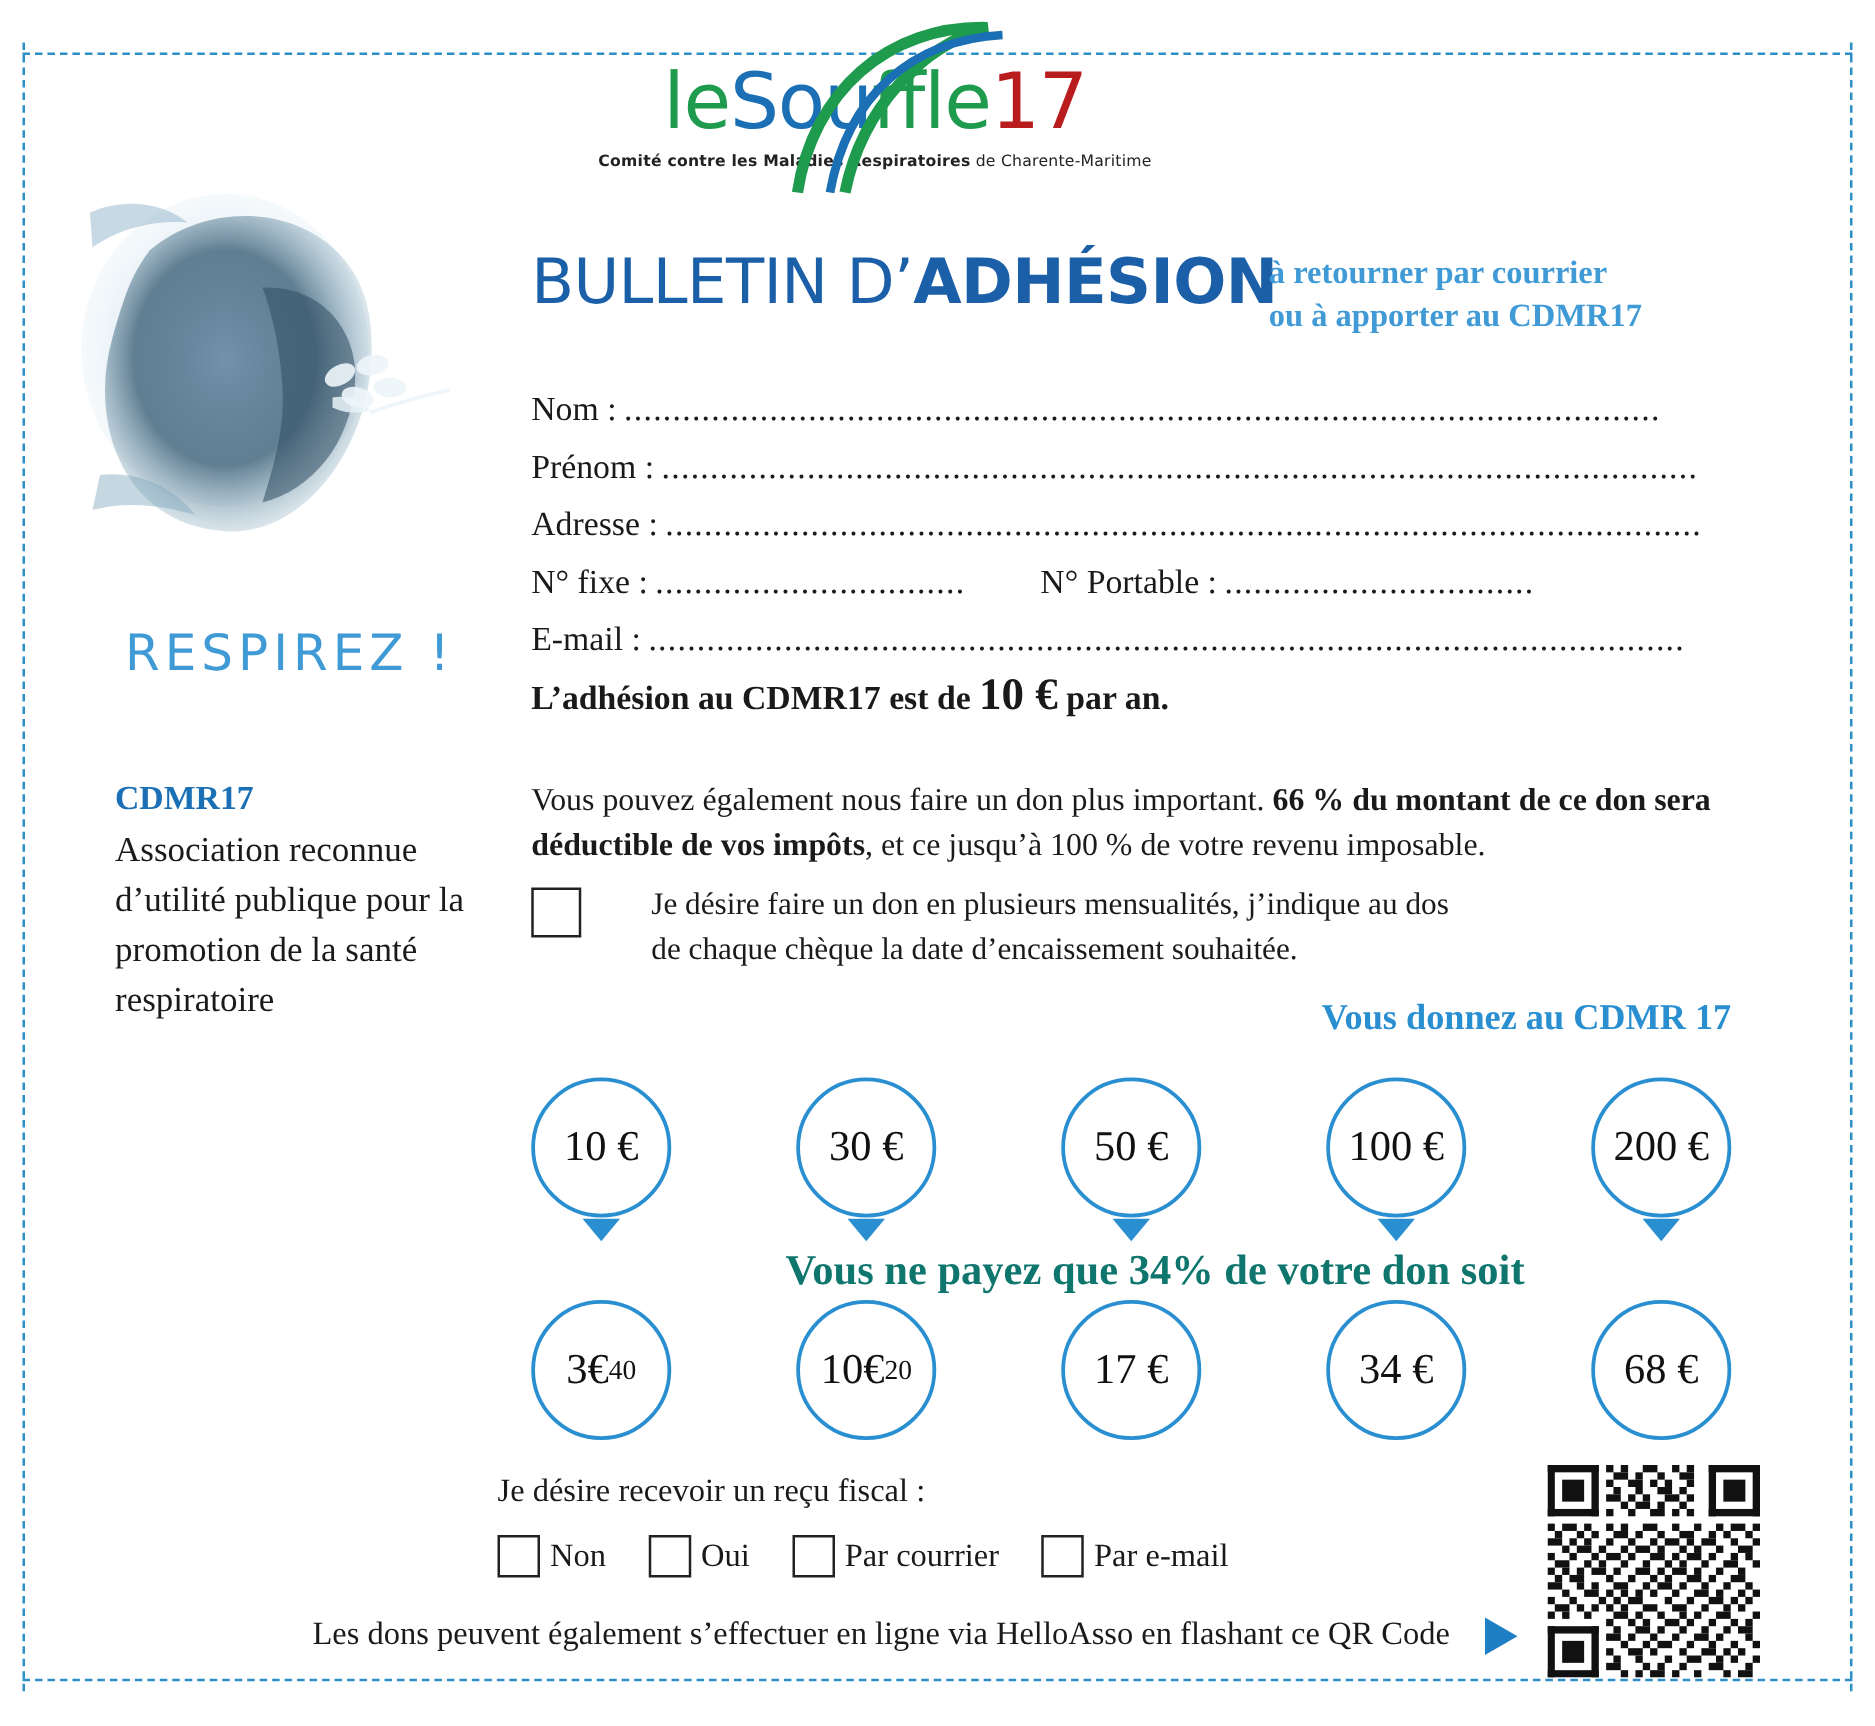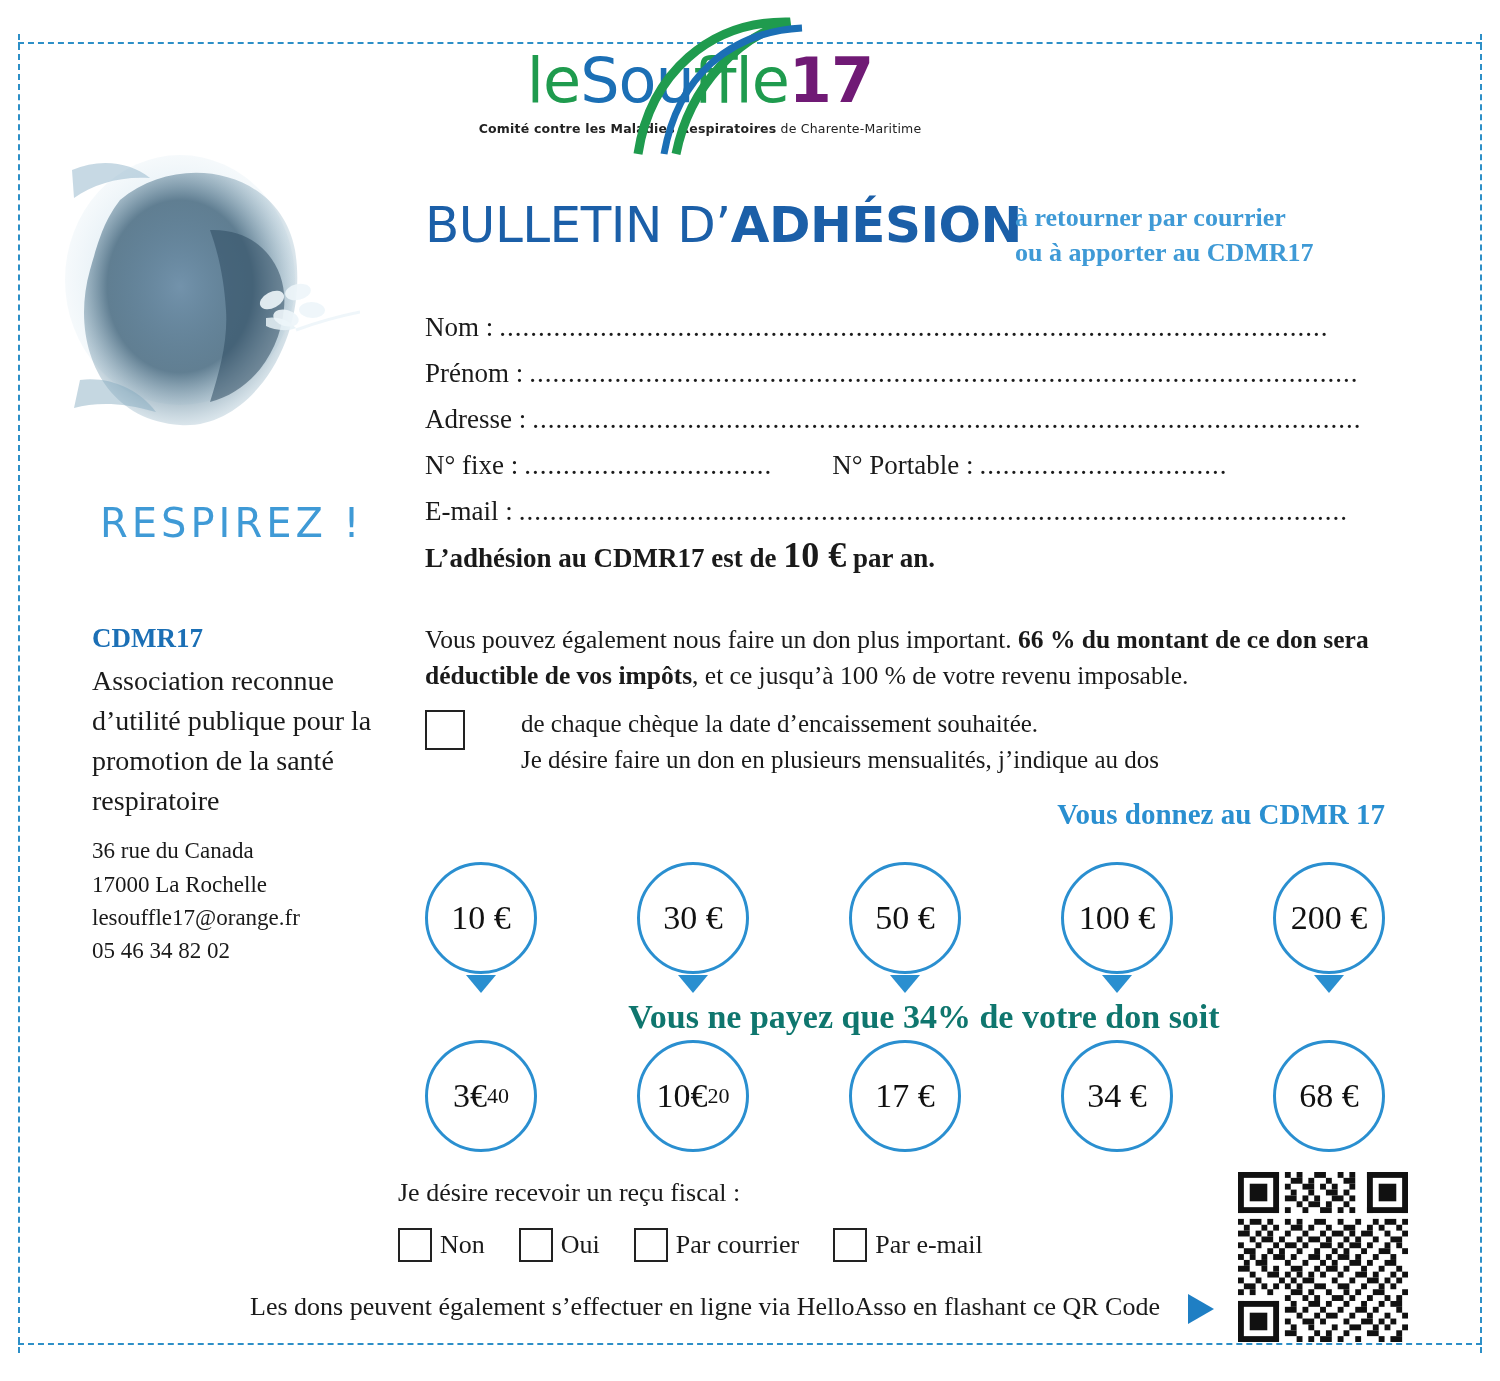--- a/index.html
+++ b/index.html
@@ -48,21 +48,21 @@
   .logo-wordmark {
     font-family: "DejaVu Sans", sans-serif;
     font-size: 62px;
     letter-spacing: -1px;
     line-height: 1.05;
     white-space: nowrap;
   }
   .logo-le { color: #1f9b4e; font-weight: 400; }
   .logo-sou { color: #1b6fb5; font-weight: 400; }
   .logo-ffle { color: #1f9b4e; font-weight: 400; }
-  .logo-17 { color: #701a75; font-weight: 700; }
+  .logo-17 { color: #b91c1c; font-weight: 400; }
   .logo-swoosh {
     position: absolute;
     left: 200px;
     top: -34px;
     width: 200px;
     height: 150px;
     pointer-events: none;
   }
   .logo-sub {
     font-family: "DejaVu Sans", sans-serif;
@@ -362,26 +362,20 @@
       <path d="M12 30 C 40 18, 70 22, 90 38 C 60 36, 34 44, 14 58 Z" fill="#8fb4c9" opacity="0.5"></path>
       <path d="M20 240 C 50 236, 80 250, 96 272 C 62 262, 36 262, 14 268 Z" fill="#7fa6bd" opacity="0.45"></path>
     </svg>
   </div>
 
   <div class="respirez">RESPIREZ !</div>
 
   <div class="left-info">
     <div class="org">CDMR17</div>
     <div class="bold-lines">Association reconnue d’utilité publique pour la promotion de la santé respiratoire</div>
-    <div class="addr">
-      <div>36 rue du Canada</div>
-      <div>17000 La Rochelle</div>
-      <div>lesouffle17@orange.fr</div>
-      <div>05 46 34 82 02</div>
-    </div>
   </div>
 
   <div class="title-row">
     <div class="main-title"><span class="light">BULLETIN D’</span><span>ADHÉSION</span></div>
     <div class="title-note">
       <div>à retourner par courrier</div>
       <div>ou à apporter au CDMR17</div>
     </div>
   </div>
 
@@ -410,22 +404,22 @@
     </div>
   </div>
 
   <div class="cotis"><span>L’adhésion au CDMR17 est de </span><span class="amount">10 €</span><span> par an.</span></div>
 
   <div class="donpara"><span>Vous pouvez également nous faire un don plus important. </span><b>66 % du montant de ce don sera déductible de vos impôts</b><span>, et ce jusqu’à 100 % de votre revenu imposable.</span></div>
 
   <div class="checkbox-row">
     <div class="cb"></div>
     <div class="txt">
+      <div>Je désire faire un don en plusieurs mensualités, j’indique au dos</div>
       <div>de chaque chèque la date d’encaissement souhaitée.</div>
-      <div>Je désire faire un don en plusieurs mensualités, j’indique au dos</div>
     </div>
   </div>
 
   <div class="give-title">Vous donnez au CDMR 17</div>
   <div class="circle-row row-give">
     <div class="circle">
         <span>10 €</span>
         <span class="arrow-down"></span>
       </div>
     <div class="circle">

